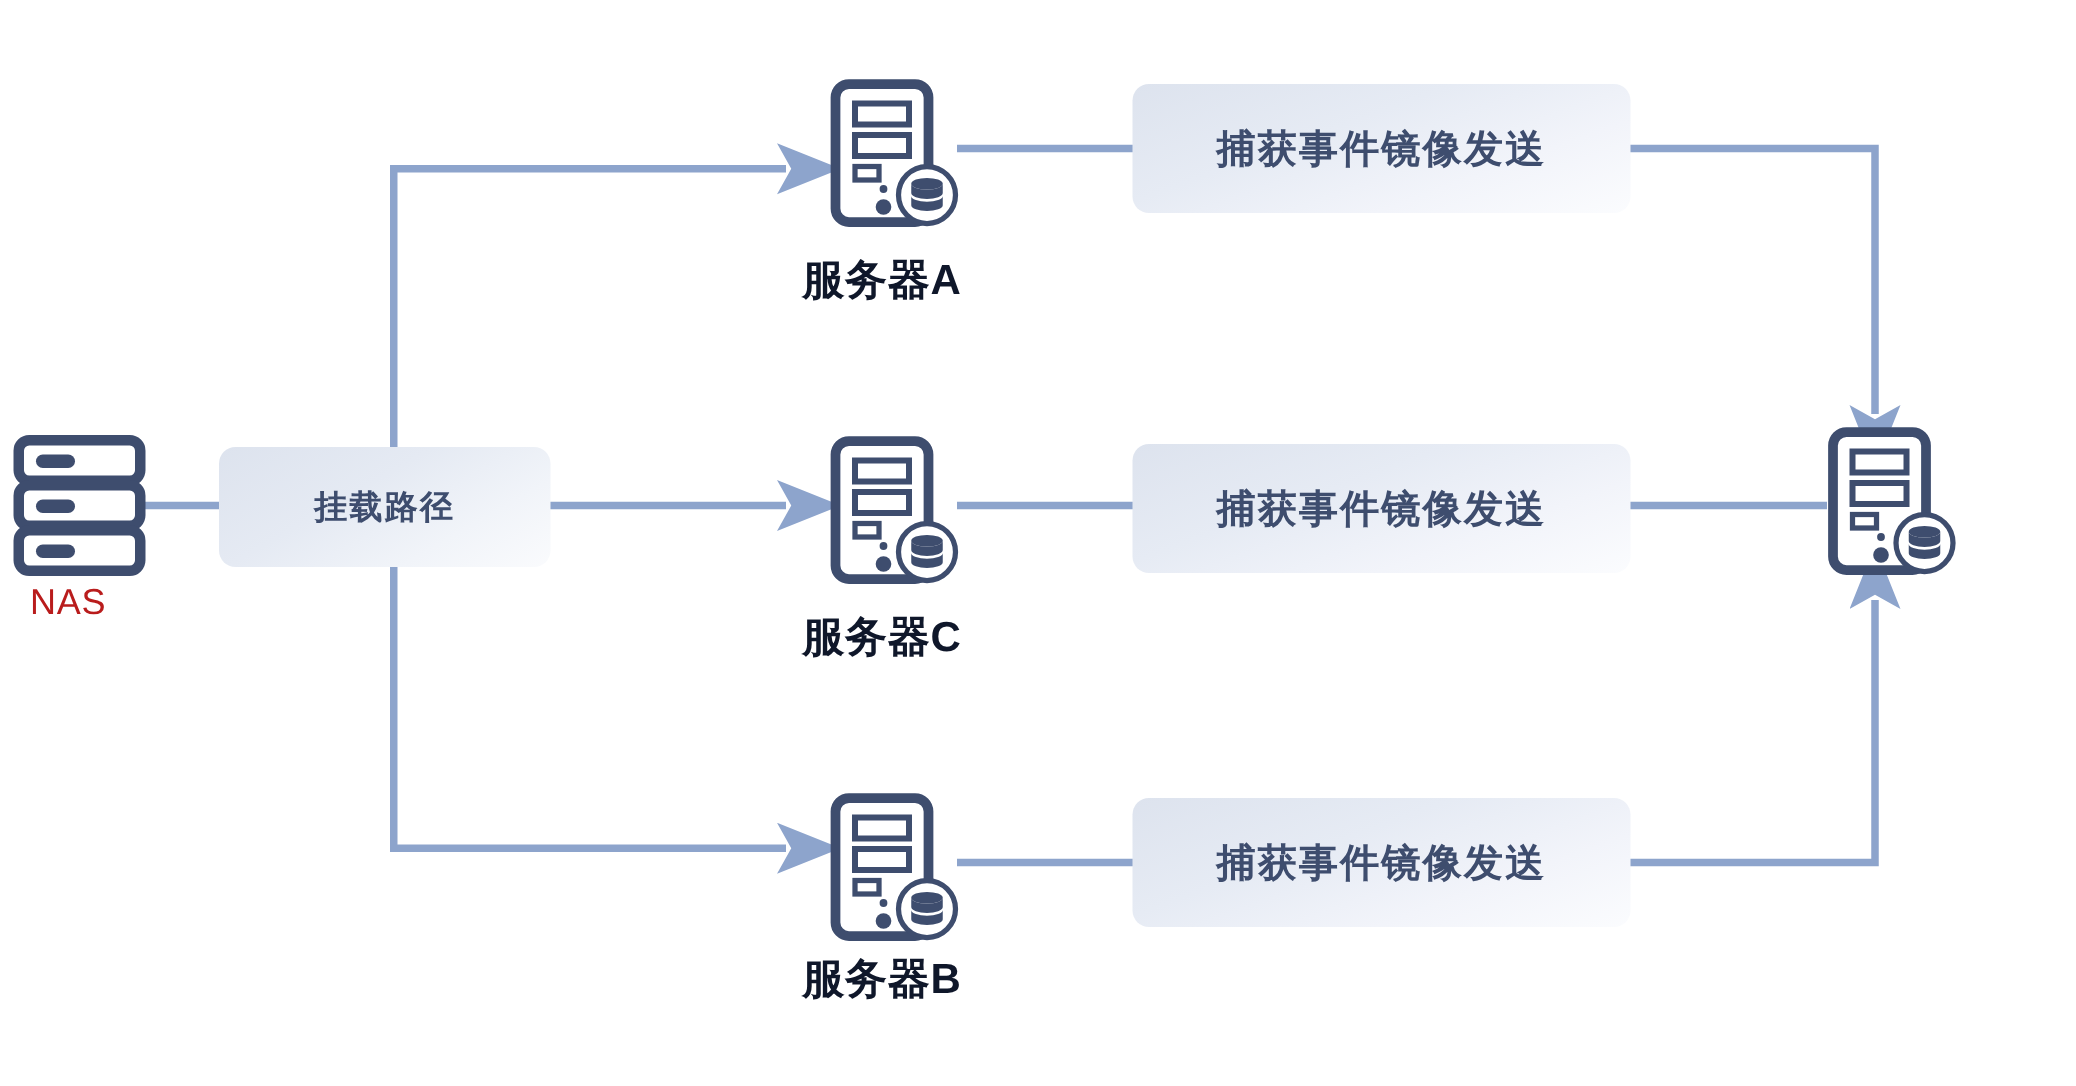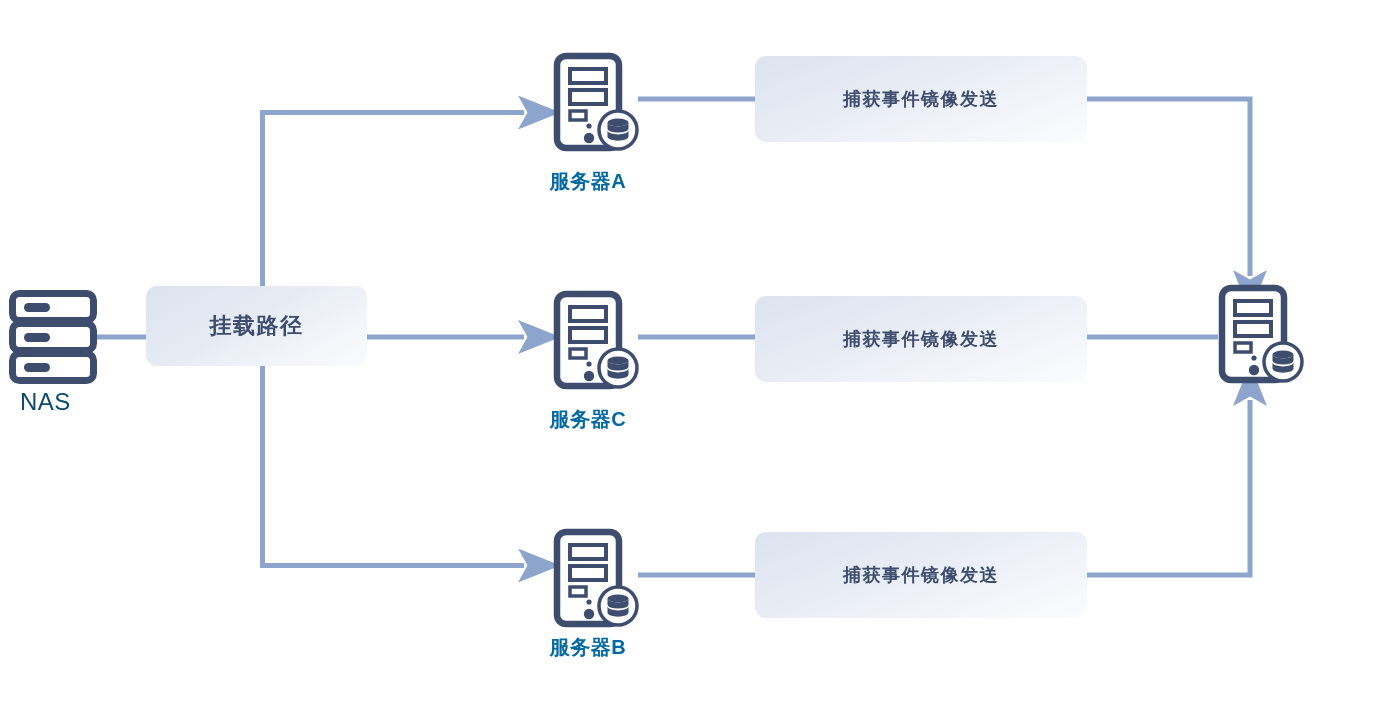--- a/index.html
+++ b/index.html
@@ -32,21 +32,21 @@
     position: absolute;
     border-radius: 11px;
     background: linear-gradient(160deg, #dde3ee 0%, #e6ebf4 38%, #f2f4fa 70%, #fbfcfe 100%);
     display: flex;
     align-items: center;
     justify-content: center;
     box-sizing: border-box;
   }
   .pill-text {
     color: #3e4d6e;
-    font-size: 18px;
+    font-size: 26px;
     font-weight: bold;
     letter-spacing: 1.5px;
     white-space: nowrap;
   }
   .mount-box {
     position: absolute;
     border-radius: 11px;
     background: linear-gradient(150deg, #dde3ee 0%, #e5eaf3 40%, #f1f4f9 72%, #fafbfd 100%);
     display: flex;
     align-items: center;
@@ -56,30 +56,30 @@
   .mount-text {
     color: #3e4d6e;
     font-size: 22px;
     font-weight: bold;
     letter-spacing: 1.5px;
     white-space: nowrap;
   }
   
   .caption {
     position: absolute;
-    color: #0369a1;
-    font-size: 20px;
+    color: #0f172a;
+    font-size: 28px;
     font-weight: bold;
     letter-spacing: 0.5px;
     white-space: nowrap;
     text-align: center;
   }
   .caption-nas {
     position: absolute;
-    color: #0c4a6e;
+    color: #b91c1c;
     font-size: 24px;
     font-weight: normal;
     letter-spacing: 0.5px;
     white-space: nowrap;
   }
   .icon-svg { display: block; }
 </style>
 </head>
 <body>
 
@@ -133,21 +133,21 @@
       </g>
       <g fill="#3e4d6e">
         <rect x="16" y="14" width="26" height="9" rx="4.5"></rect>
         <rect x="16" y="44" width="26" height="9" rx="4.5"></rect>
         <rect x="16" y="74" width="26" height="9" rx="4.5"></rect>
       </g>
     </svg>
   </div>
   <div class="caption-nas" style="left:20px; top:388px;">NAS</div>
 
-  <div class="mount-box" style="left:146px; top:286px; width:221px; height:80px;">
+  <div class="mount-box" style="left:146px; top:298px; width:221px; height:80px;">
     <span class="mount-text">挂载路径</span>
   </div>
 
   <div class="node" style="left:553px; top:52px;">
     <svg class="icon-svg" width="90" height="100" viewBox="0 0 90 100" xmlns="http://www.w3.org/2000/svg">
       <rect x="4" y="4" width="62" height="92" rx="9" fill="#ffffff" stroke="#3e4d6e" stroke-width="6.5"></rect>
       <rect x="17" y="17" width="36" height="14" fill="#ffffff" stroke="#3e4d6e" stroke-width="4"></rect>
       <rect x="17" y="38" width="36" height="14" fill="#ffffff" stroke="#3e4d6e" stroke-width="4"></rect>
       <rect x="17" y="59" width="16" height="9" fill="#ffffff" stroke="#3e4d6e" stroke-width="3.5"></rect>
       <circle cx="36" cy="74" r="2.6" fill="#3e4d6e"></circle>

